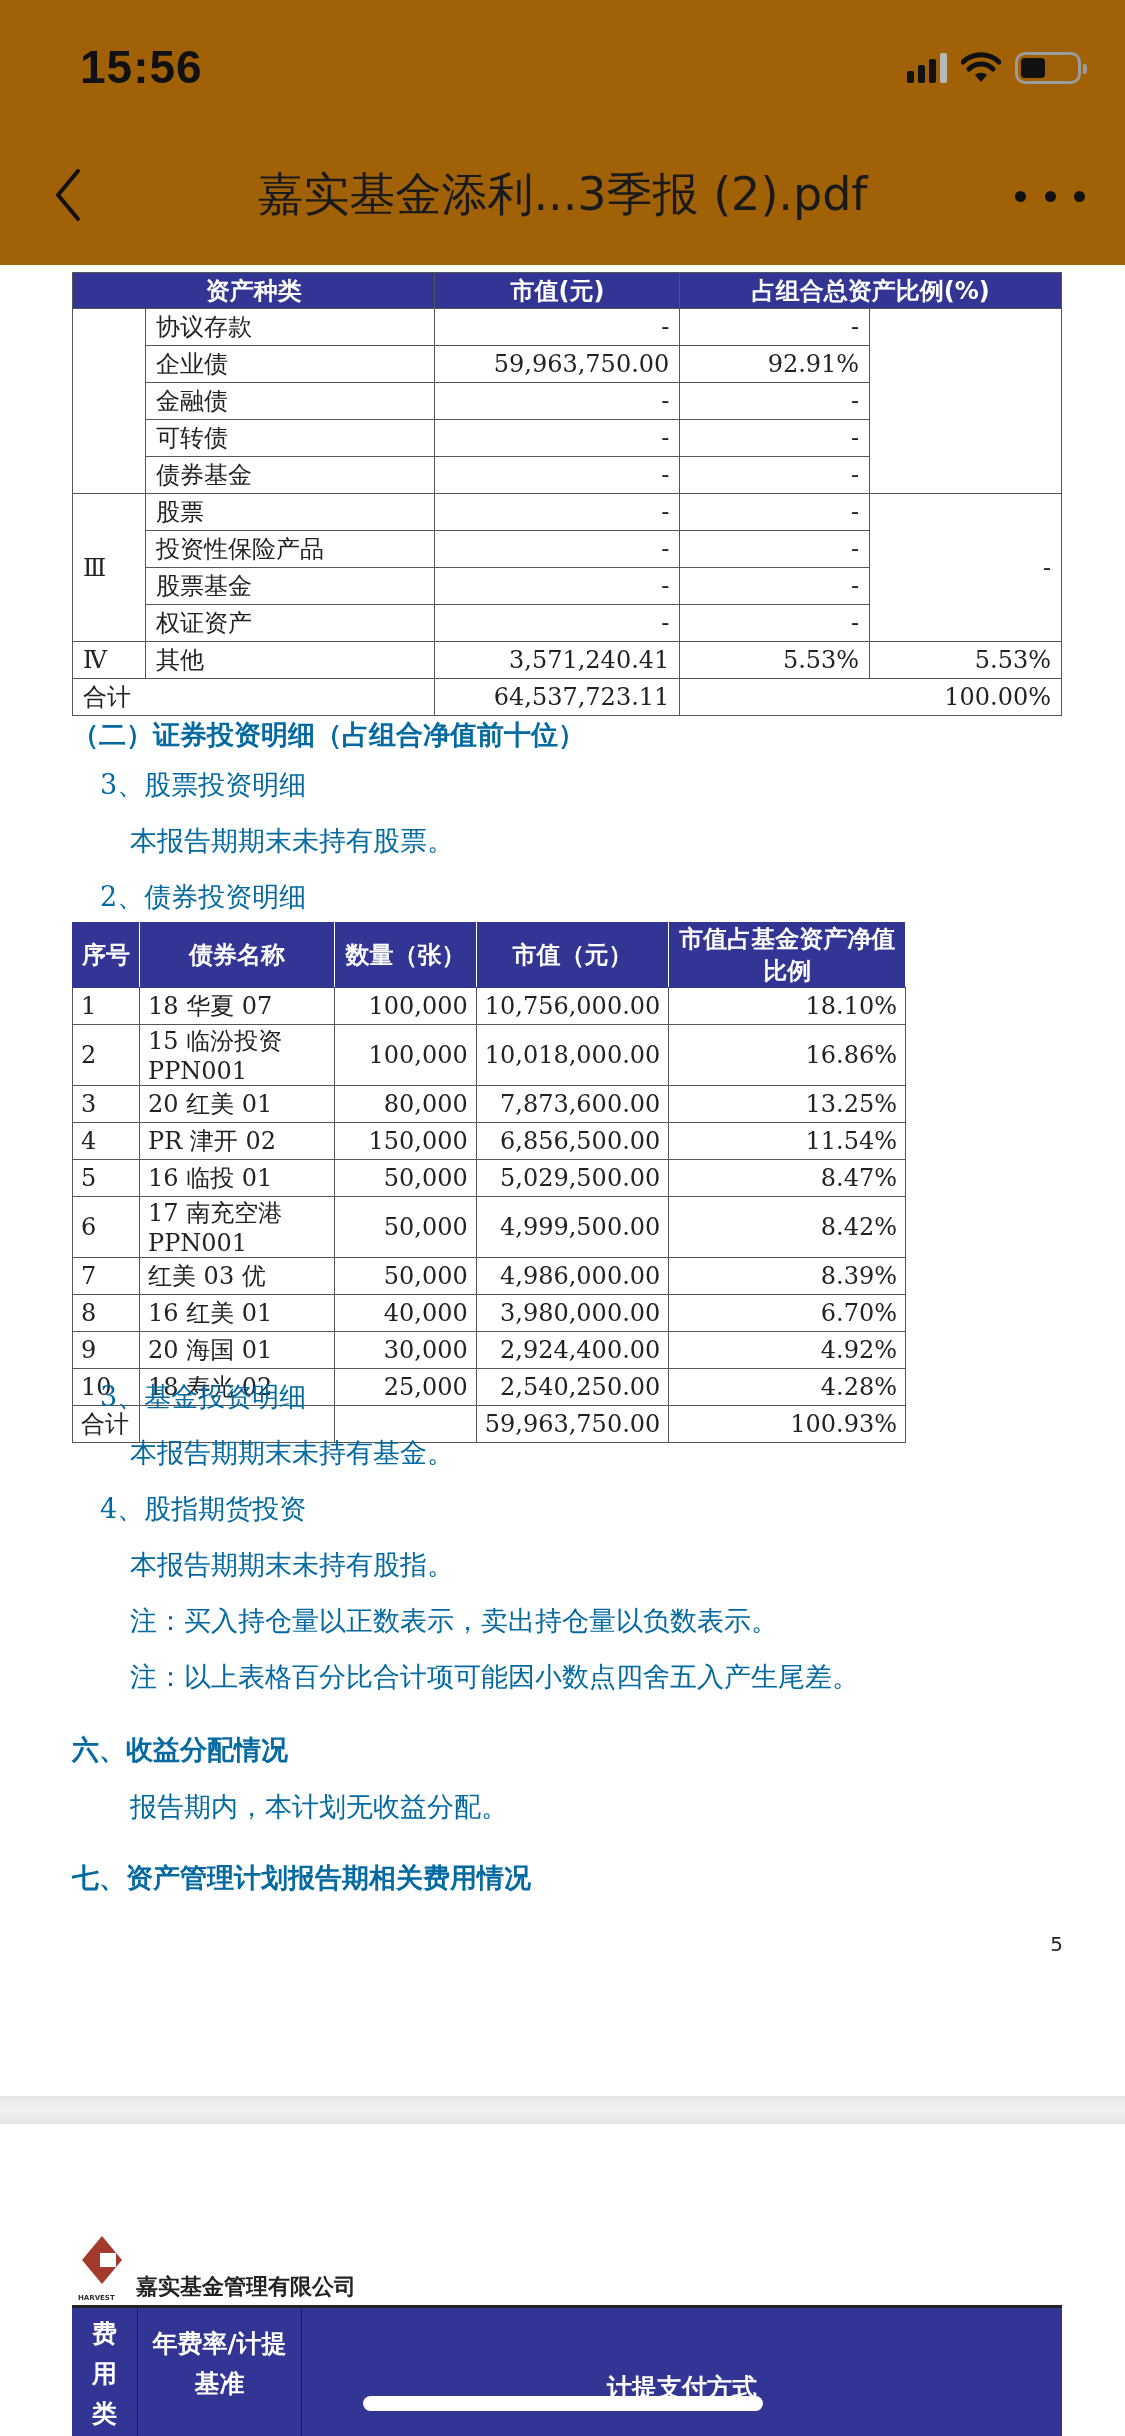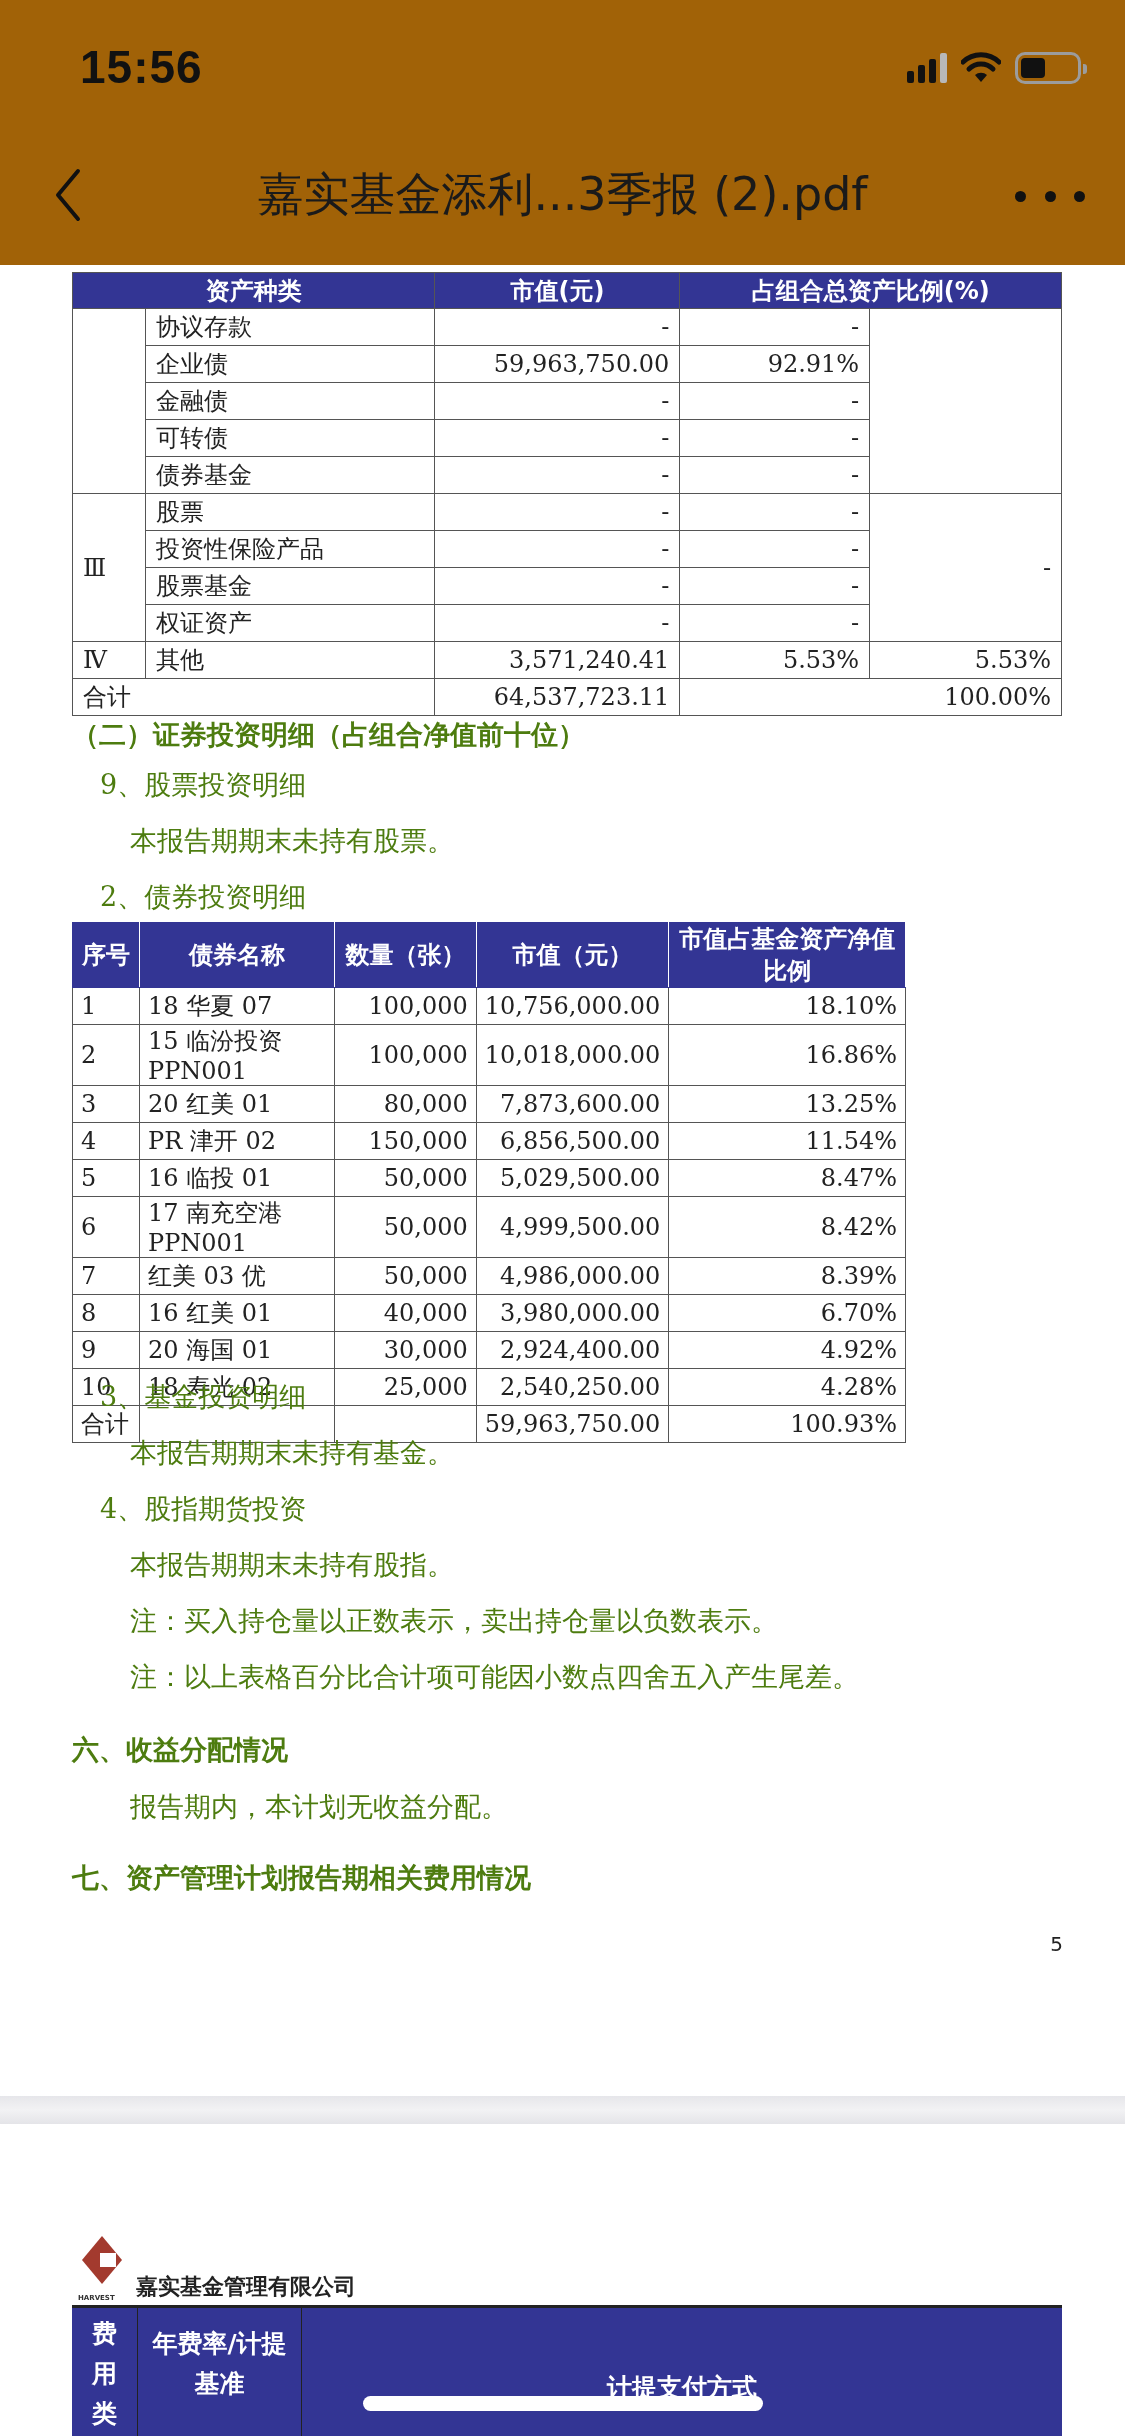--- a/index.html
+++ b/index.html
@@ -27,21 +27,21 @@
   table td, table th { border: 1.5px solid #555; }
   .hdr th { background: #333594; color: #fff; font-weight: bold; font-family: "DejaVu Sans", sans-serif; font-size: 24px; height: 36px; padding: 0; }
   .t1 { left: 72px; top: 7px; width: 990px; }
   .t1 td { height: 37px; padding: 0 10px; }
   .c { text-align: left; }
   .r { text-align: right; }
   .t2 { left: 72px; top: 657px; width: 834px; }
   .t2 td { height: 37px; padding: 0 8px; }
   .t2 .hdr th { border-color: #333594; border-right-color: #fff; }
 
-  .txt { position: absolute; font-size: 27px; color: #4d7c0f; white-space: nowrap; }
+  .txt { position: absolute; font-size: 27px; color: #0369a1; white-space: nowrap; }
   .h2 { font-weight: bold; font-family: "DejaVu Sans", sans-serif; }
   .pagenum { position: absolute; right: 62px; font-size: 20px; font-family: "DejaVu Sans", sans-serif; }
 
   .page-gap { position: absolute; left: 0; top: 2096px; width: 1125px; height: 28px; background: linear-gradient(#e6e6ea, #f2f2f4 50%, #e4e4e8); }
 
   .logo { position: absolute; left: 78px; top: 2234px; }
   .company { position: absolute; left: 136px; top: 2272px; font-size: 22px; font-weight: bold; font-family: "DejaVu Sans", sans-serif; }
   .t3 { position: absolute; left: 72px; top: 2305px; width: 990px; height: 135px; background: #333594; border-top: 3px solid #222; display: flex; color: #fff; font-family: "DejaVu Sans", sans-serif; font-weight: bold; font-size: 25px; }
   .t3 .col1 { width: 66px; border-right: 1.5px solid #222; display: flex; flex-direction: column; align-items: center; padding-top: 6px; line-height: 40px; }
   .t3 .col2 { width: 164px; border-right: 1.5px solid #222; display: flex; flex-direction: column; align-items: center; justify-content: center; line-height: 40px; padding-bottom: 20px; }
@@ -156,21 +156,21 @@
     </tr>
     <tr>
       <td colspan="2" class="c">合计</td>
       <td class="r">64,537,723.11</td>
       <td colspan="2" class="r">100.00%</td>
     </tr>
   </tbody>
     </table>
 
   <div class="txt h2" style="left:72px; top:452px;">（二）证券投资明细（占组合净值前十位）</div>
-  <div class="txt" style="left:100px; top:502px;">9、股票投资明细</div>
+  <div class="txt" style="left:100px; top:502px;">3、股票投资明细</div>
   <div class="txt" style="left:130px; top:558px;">本报告期期末未持有股票。</div>
   <div class="txt" style="left:100px; top:614px;">2、债券投资明细</div>
 
   <table class="t2">
     <colgroup>
         <col style="width:81px">
         <col style="width:252px">
         <col style="width:160px">
         <col style="width:179px">
         <col style="width:318px">

